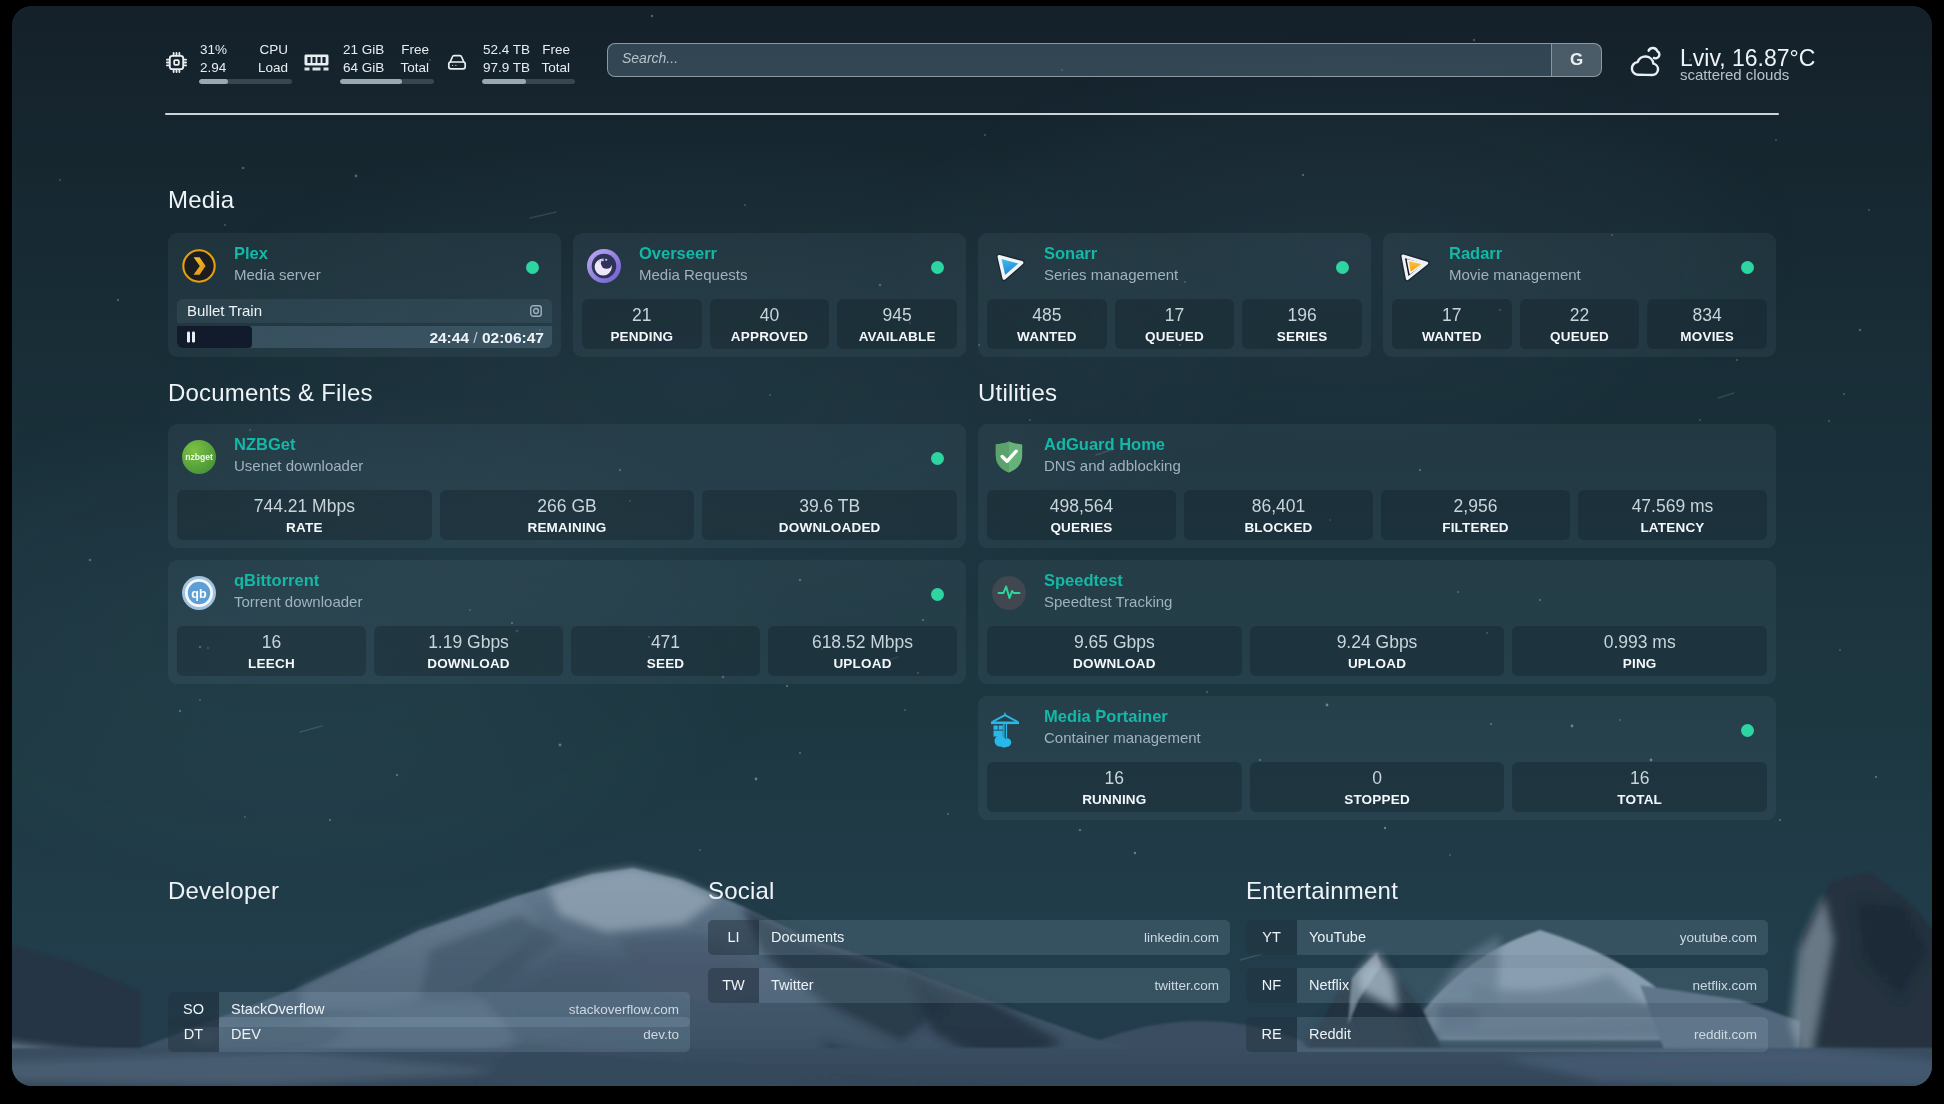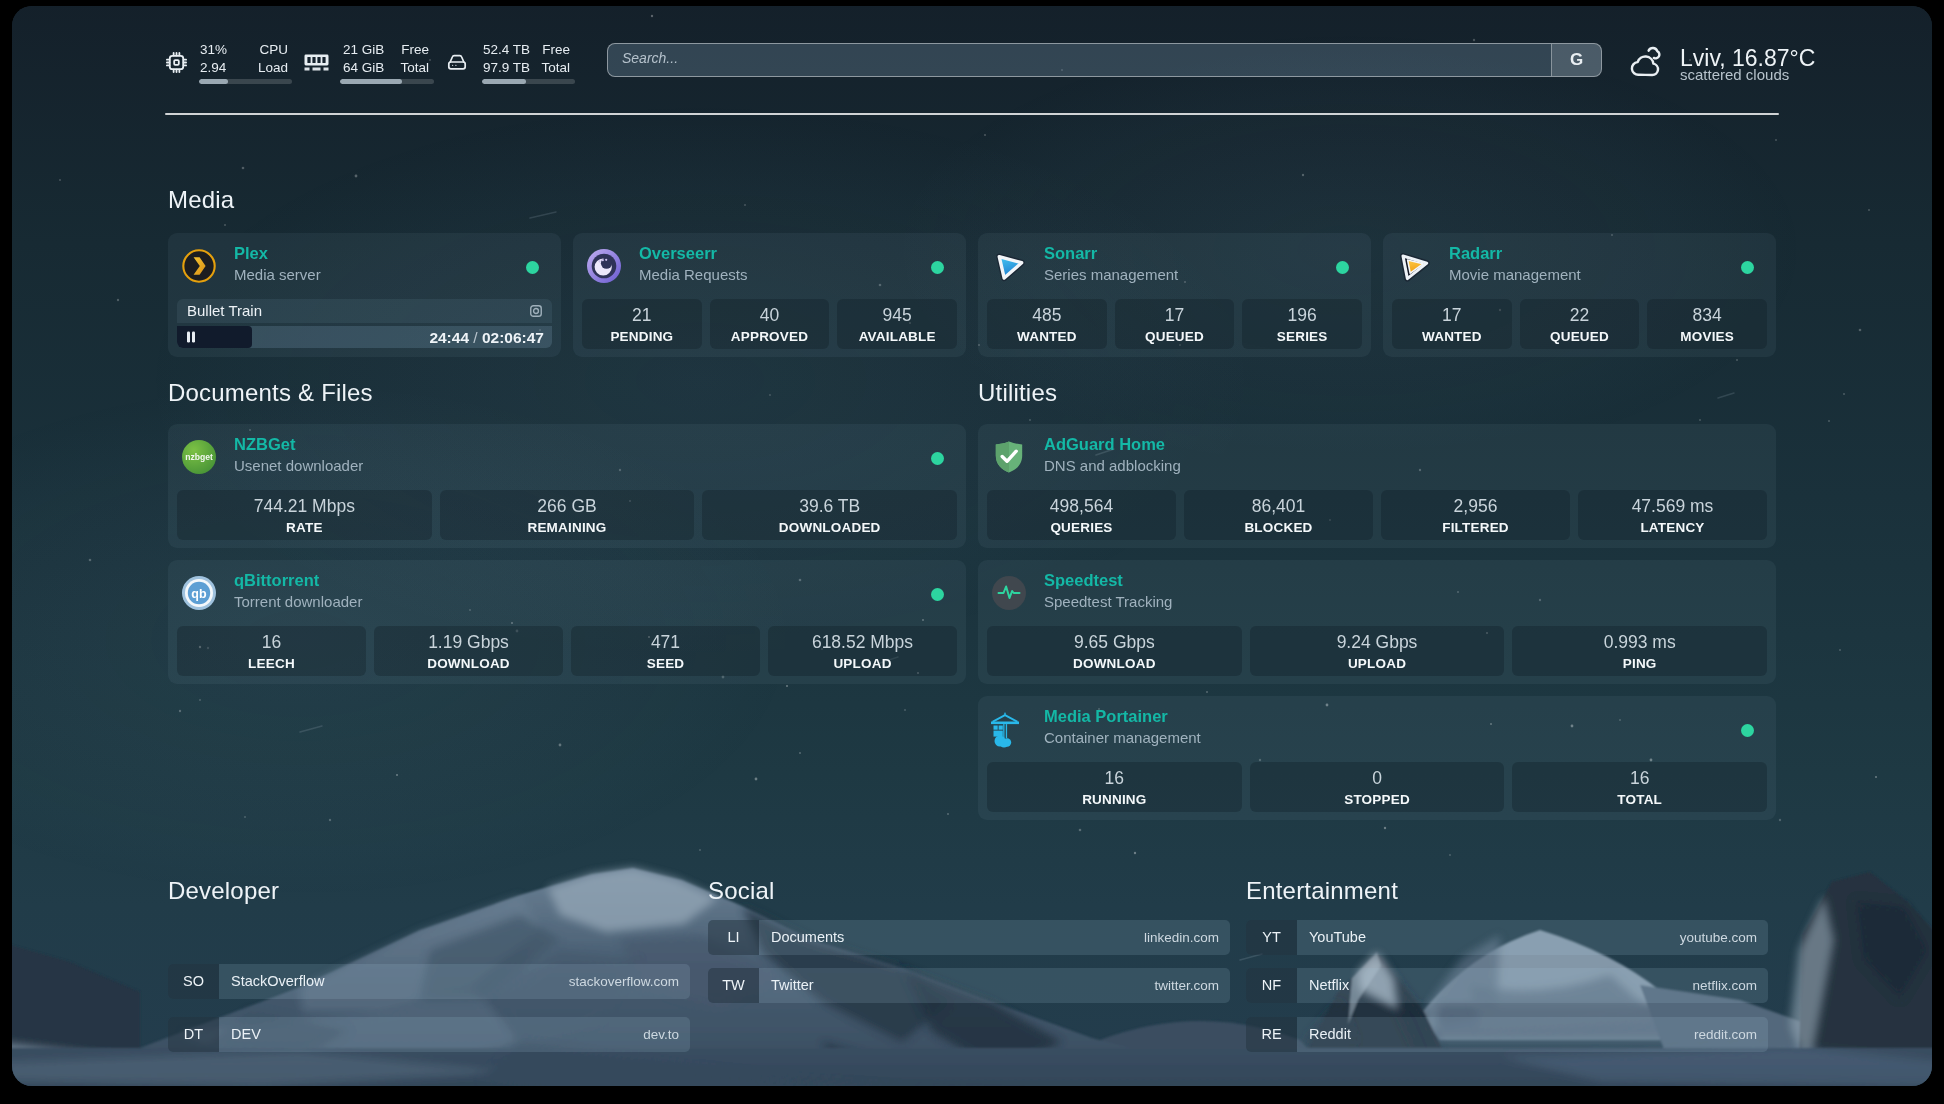--- a/index.html
+++ b/index.html
@@ -571,21 +571,21 @@
           <div class="sv">0</div>
           <div class="sl">STOPPED</div>
         </div>
 <div class="stat">
           <div class="sv">16</div>
           <div class="sl">TOTAL</div>
         </div>
       </div>
 </div>
 <div class="h" style="left:168px;top:877px;">Developer</div>
-<div class="bm" style="left:168px;top:964px;">
+<div class="bm" style="left:168px;top:992px;">
       <div class="ab">SO</div>
       <div class="bn">StackOverflow</div>
       <div class="bd">stackoverflow.com</div>
     </div>
 <div class="bm" style="left:168px;top:1017px;">
       <div class="ab">DT</div>
       <div class="bn">DEV</div>
       <div class="bd">dev.to</div>
     </div>
 <div class="h" style="left:708px;top:877px;">Social</div>

